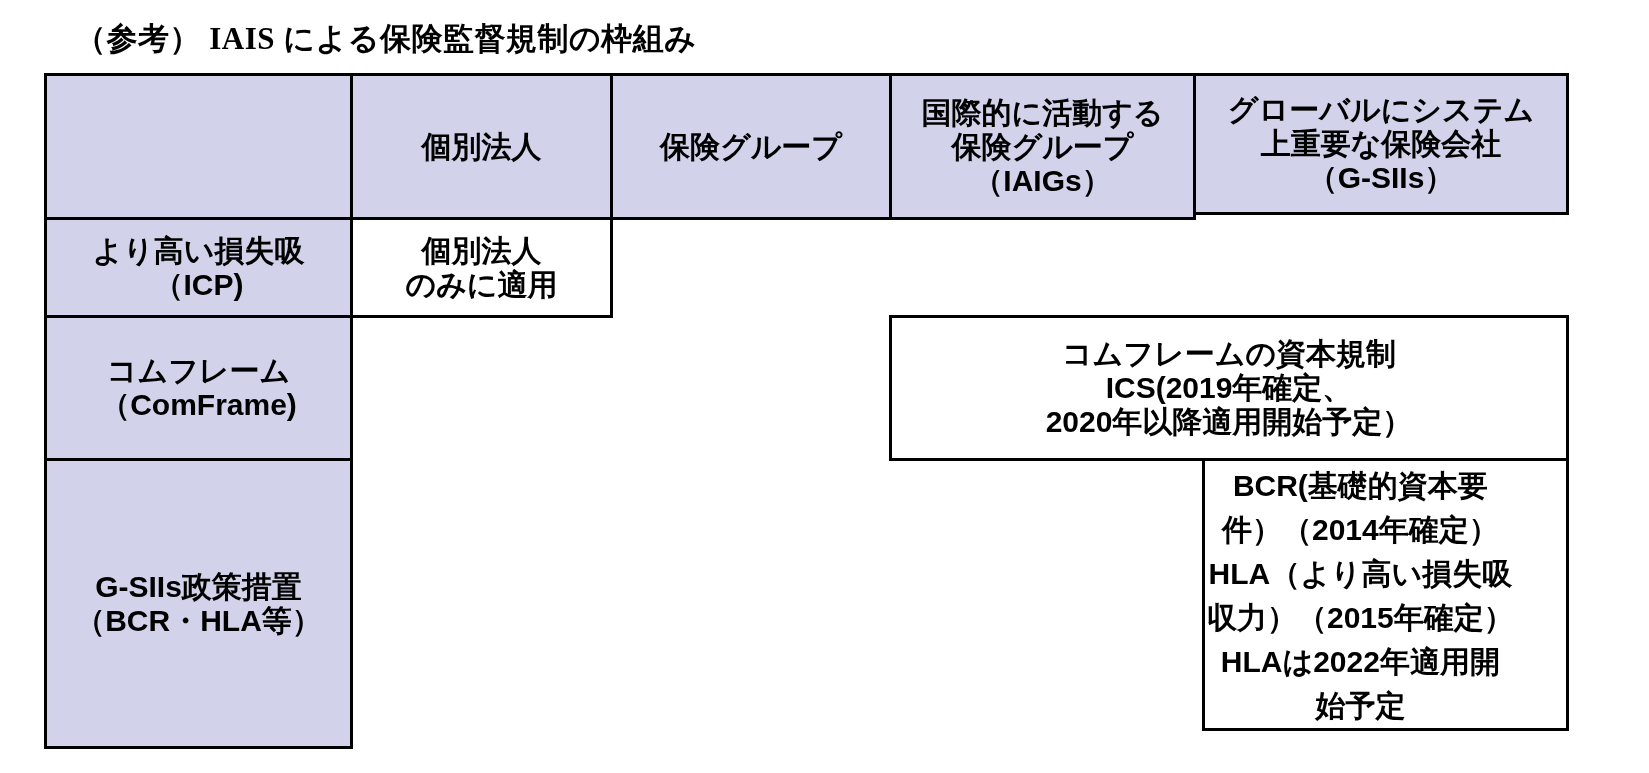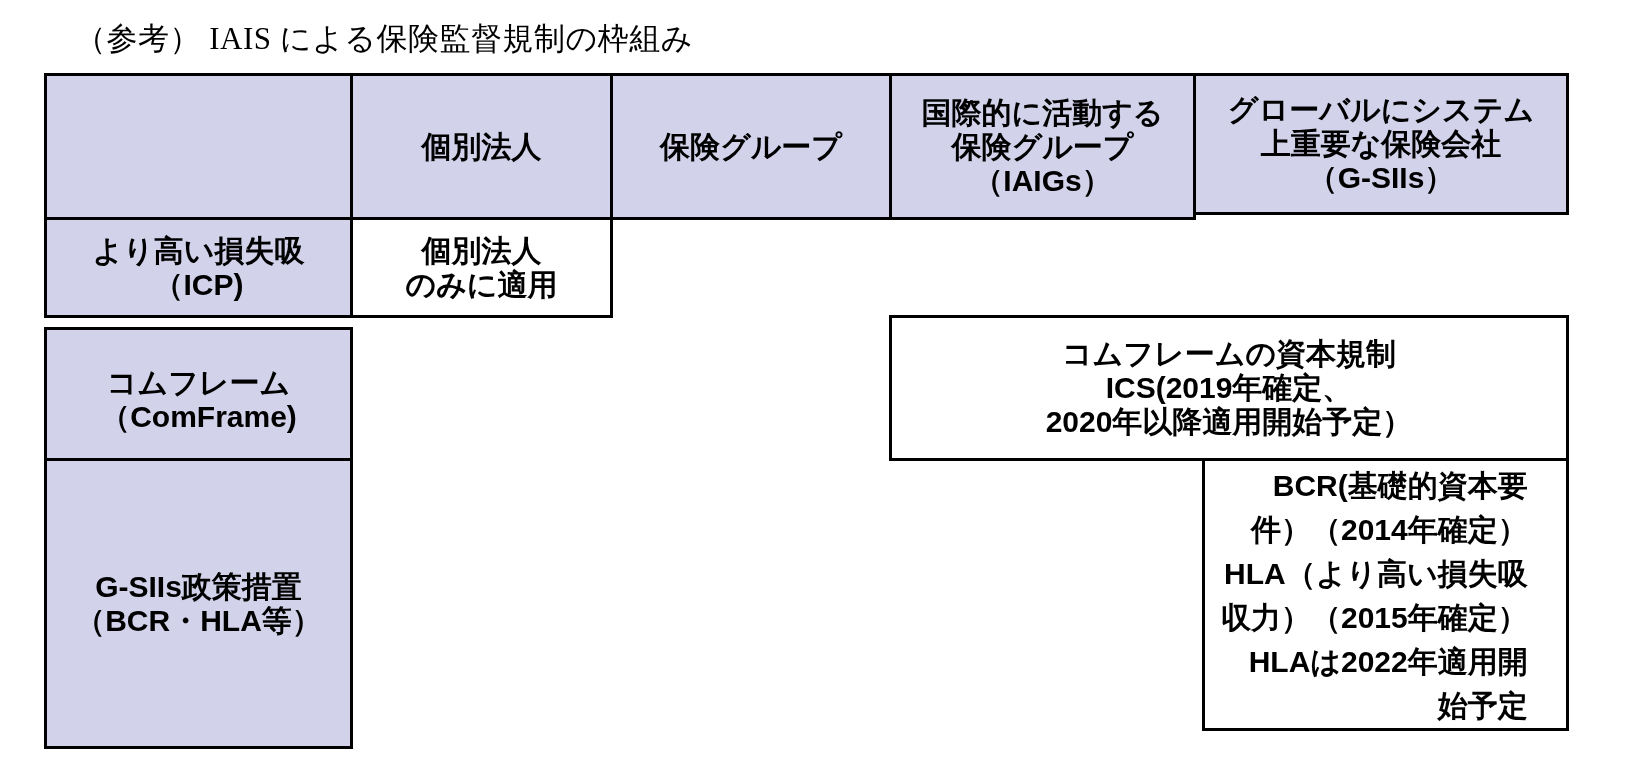--- a/index.html
+++ b/index.html
@@ -13,21 +13,21 @@
     height: 773px;
     background: #ffffff;
     overflow: hidden;
   }
   .title {
     position: absolute;
     left: 75px;
     top: 18px;
     font-family: "Liberation Serif", "DejaVu Serif", serif;
     font-size: 31px;
-    font-weight: 400;
+    font-weight: 700;
     color: #000000;
     white-space: pre-line;
     letter-spacing: 0.5px;
   }
   .cell {
     position: absolute;
     border: 3px solid #000000;
     display: flex;
     align-items: center;
     justify-content: center;
@@ -37,34 +37,34 @@
     line-height: 34px;
     color: #000000;
     white-space: pre-line;
   }
   .cell.hdr { background: #d2d2ea; }
   .cell.lbl { background: #d2d2ea; }
   .cell.wht { background: #ffffff; }
   .cell.left-top {
     align-items: flex-start;
     justify-content: flex-start;
-    text-align: right;
-    padding: 3px 6px 0 16px;
+    text-align: center;
+    padding: 3px 6px 0 2px;
     line-height: 44px;
   }
   
   .c-corner       { left:44px;   top:73px;  width:309px; height:147px; }
   .c-h2           { left:350px;  top:73px;  width:263px; height:147px; }
   .c-h3           { left:610px;  top:73px;  width:282px; height:147px; }
   .c-h4           { left:889px;  top:73px;  width:307px; height:147px; }
   .c-h5           { left:1193px; top:73px;  width:376px; height:142px; }
   .c-icp-label    { left:44px;   top:217px; width:309px; height:101px; }
   .c-indiv-only   { left:350px;  top:217px; width:263px; height:101px; }
   .c-indiv-group  { left:610px;  top:217px; width:959px; height:101px; }
-  .c-comframe     { left:44px;   top:315px; width:309px; height:146px;margin-top:12px; }
+  .c-comframe     { left:44px;   top:315px; width:309px; height:146px; }
   .c-ics          { left:889px;  top:315px; width:680px; height:146px; }
   .c-gsii-label   { left:44px;   top:458px; width:309px; height:291px; }
   .c-bcr          { left:1202px; top:458px; width:367px; height:273px; }
 </style>
 </head>
 <body>
 
 <div class="page">
 
   <div class="title">（参考） IAIS による保険監督規制の枠組み</div>

